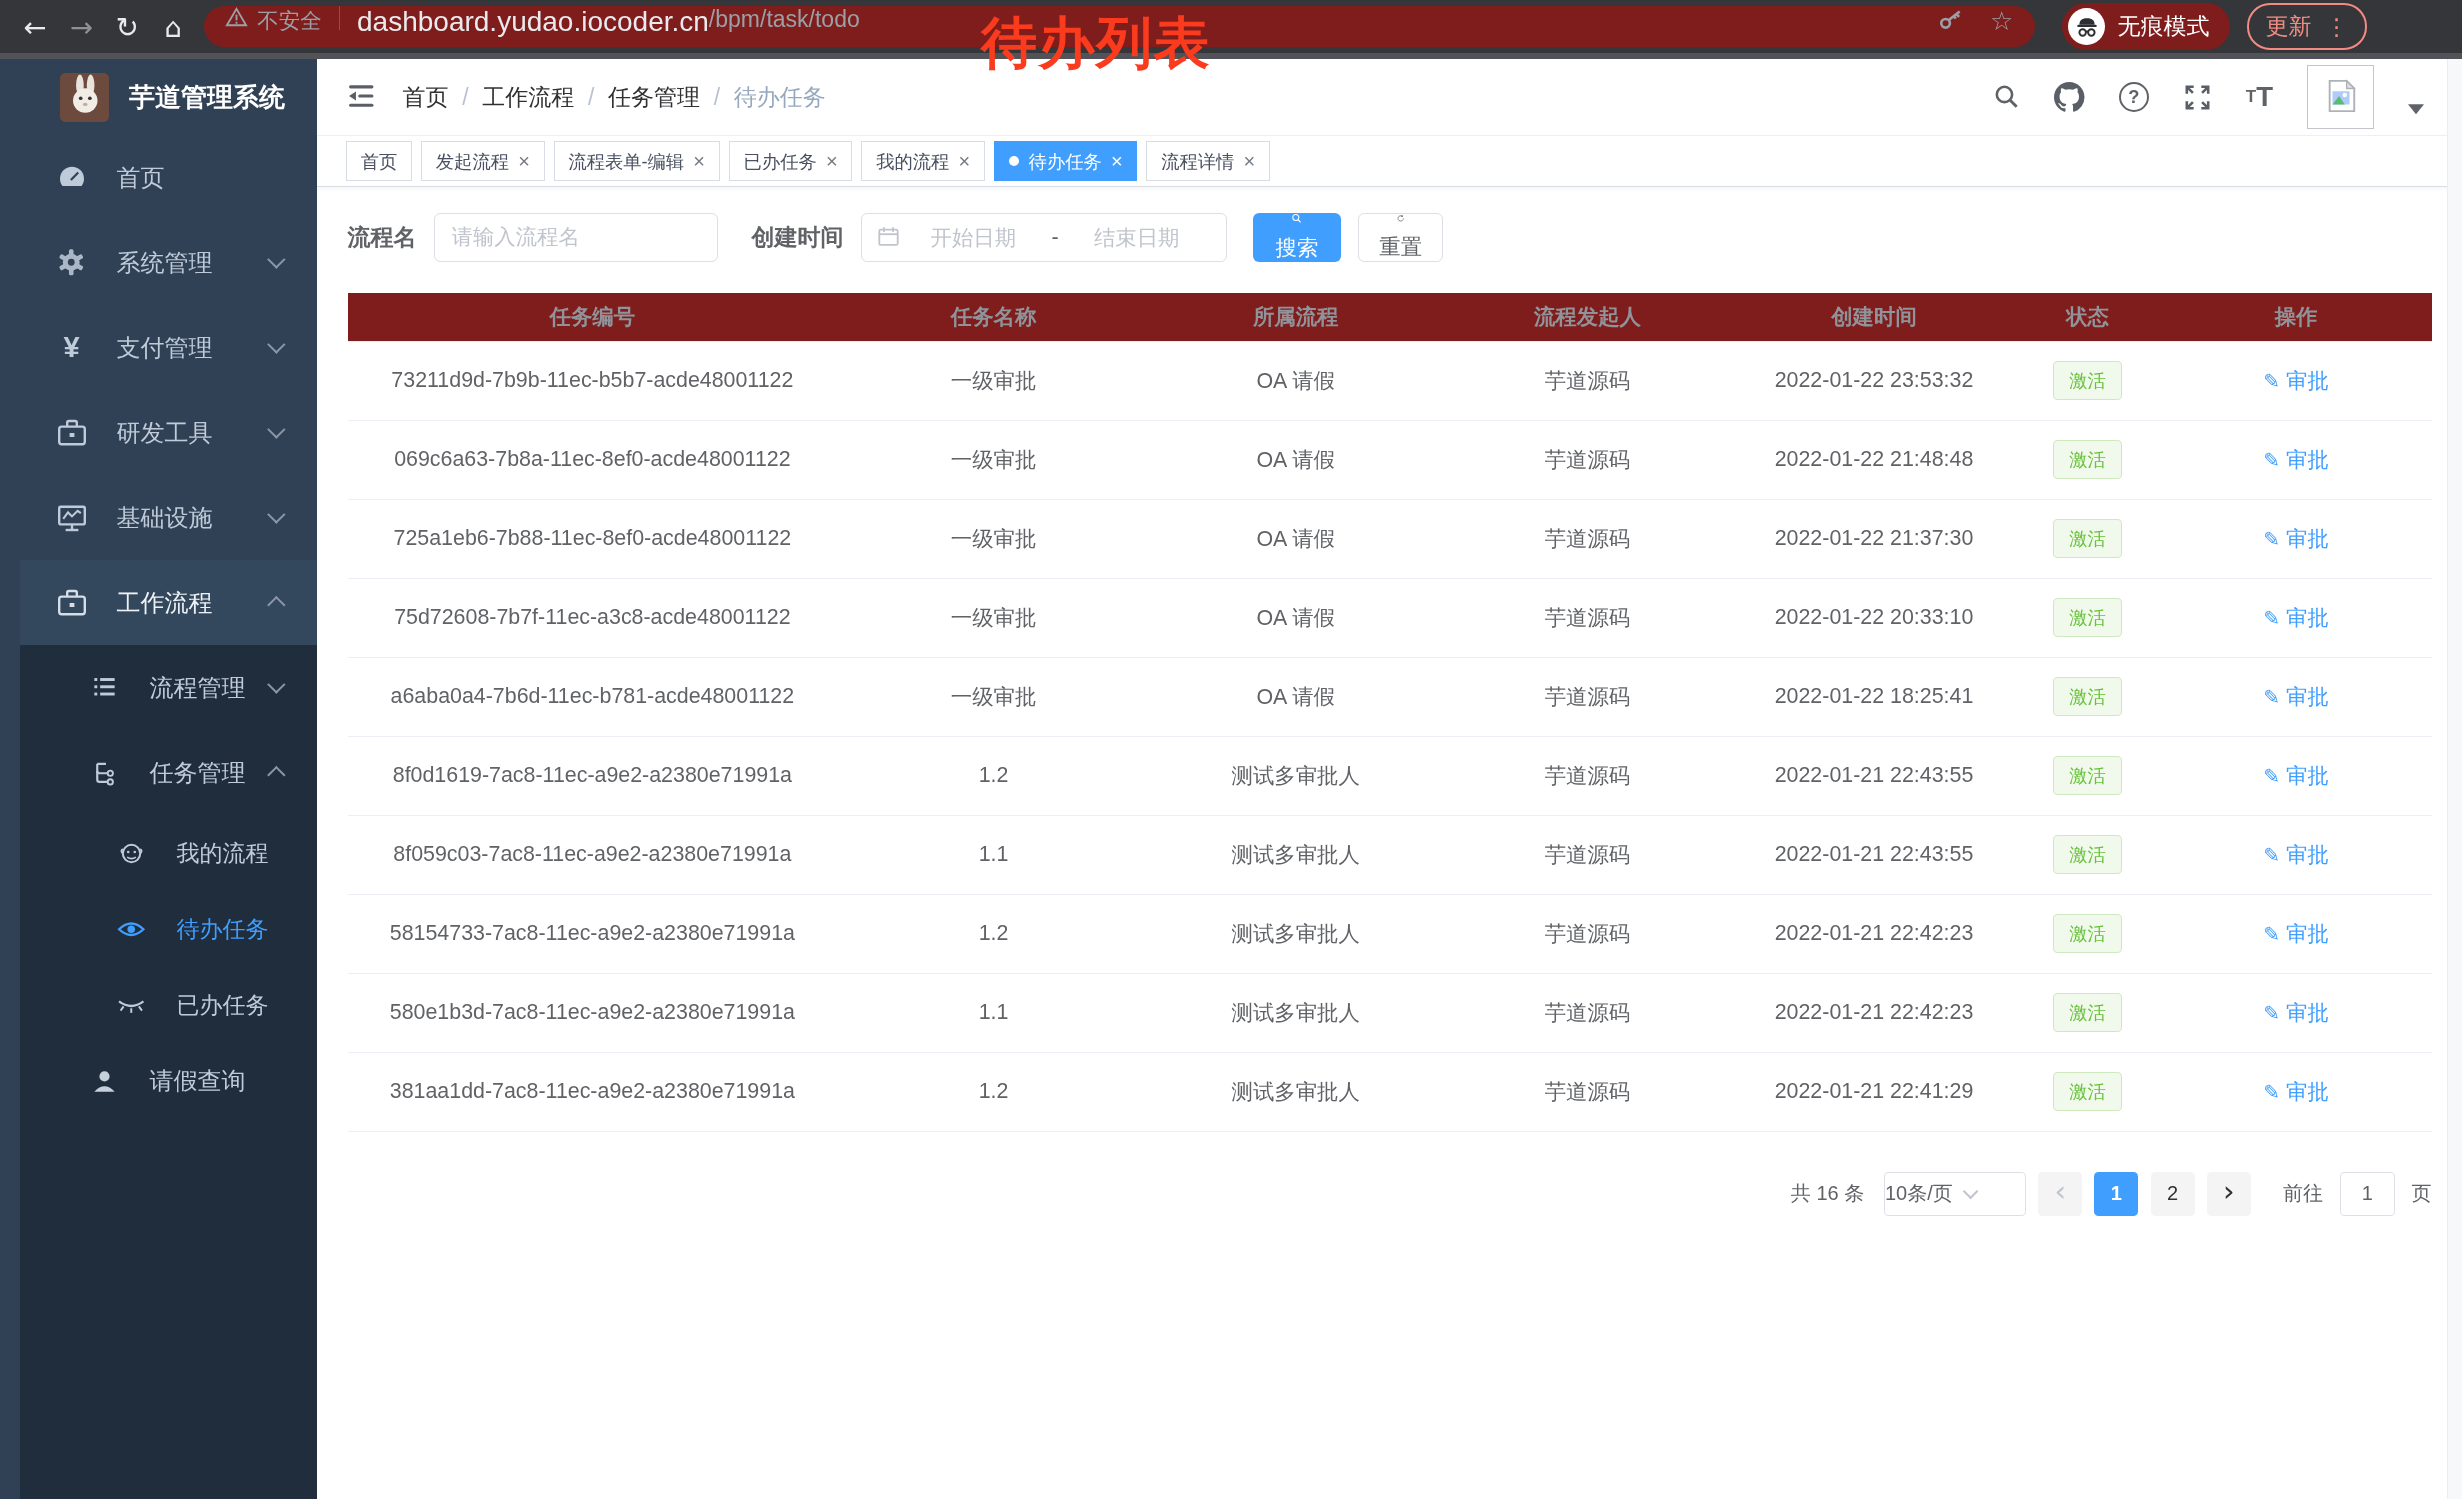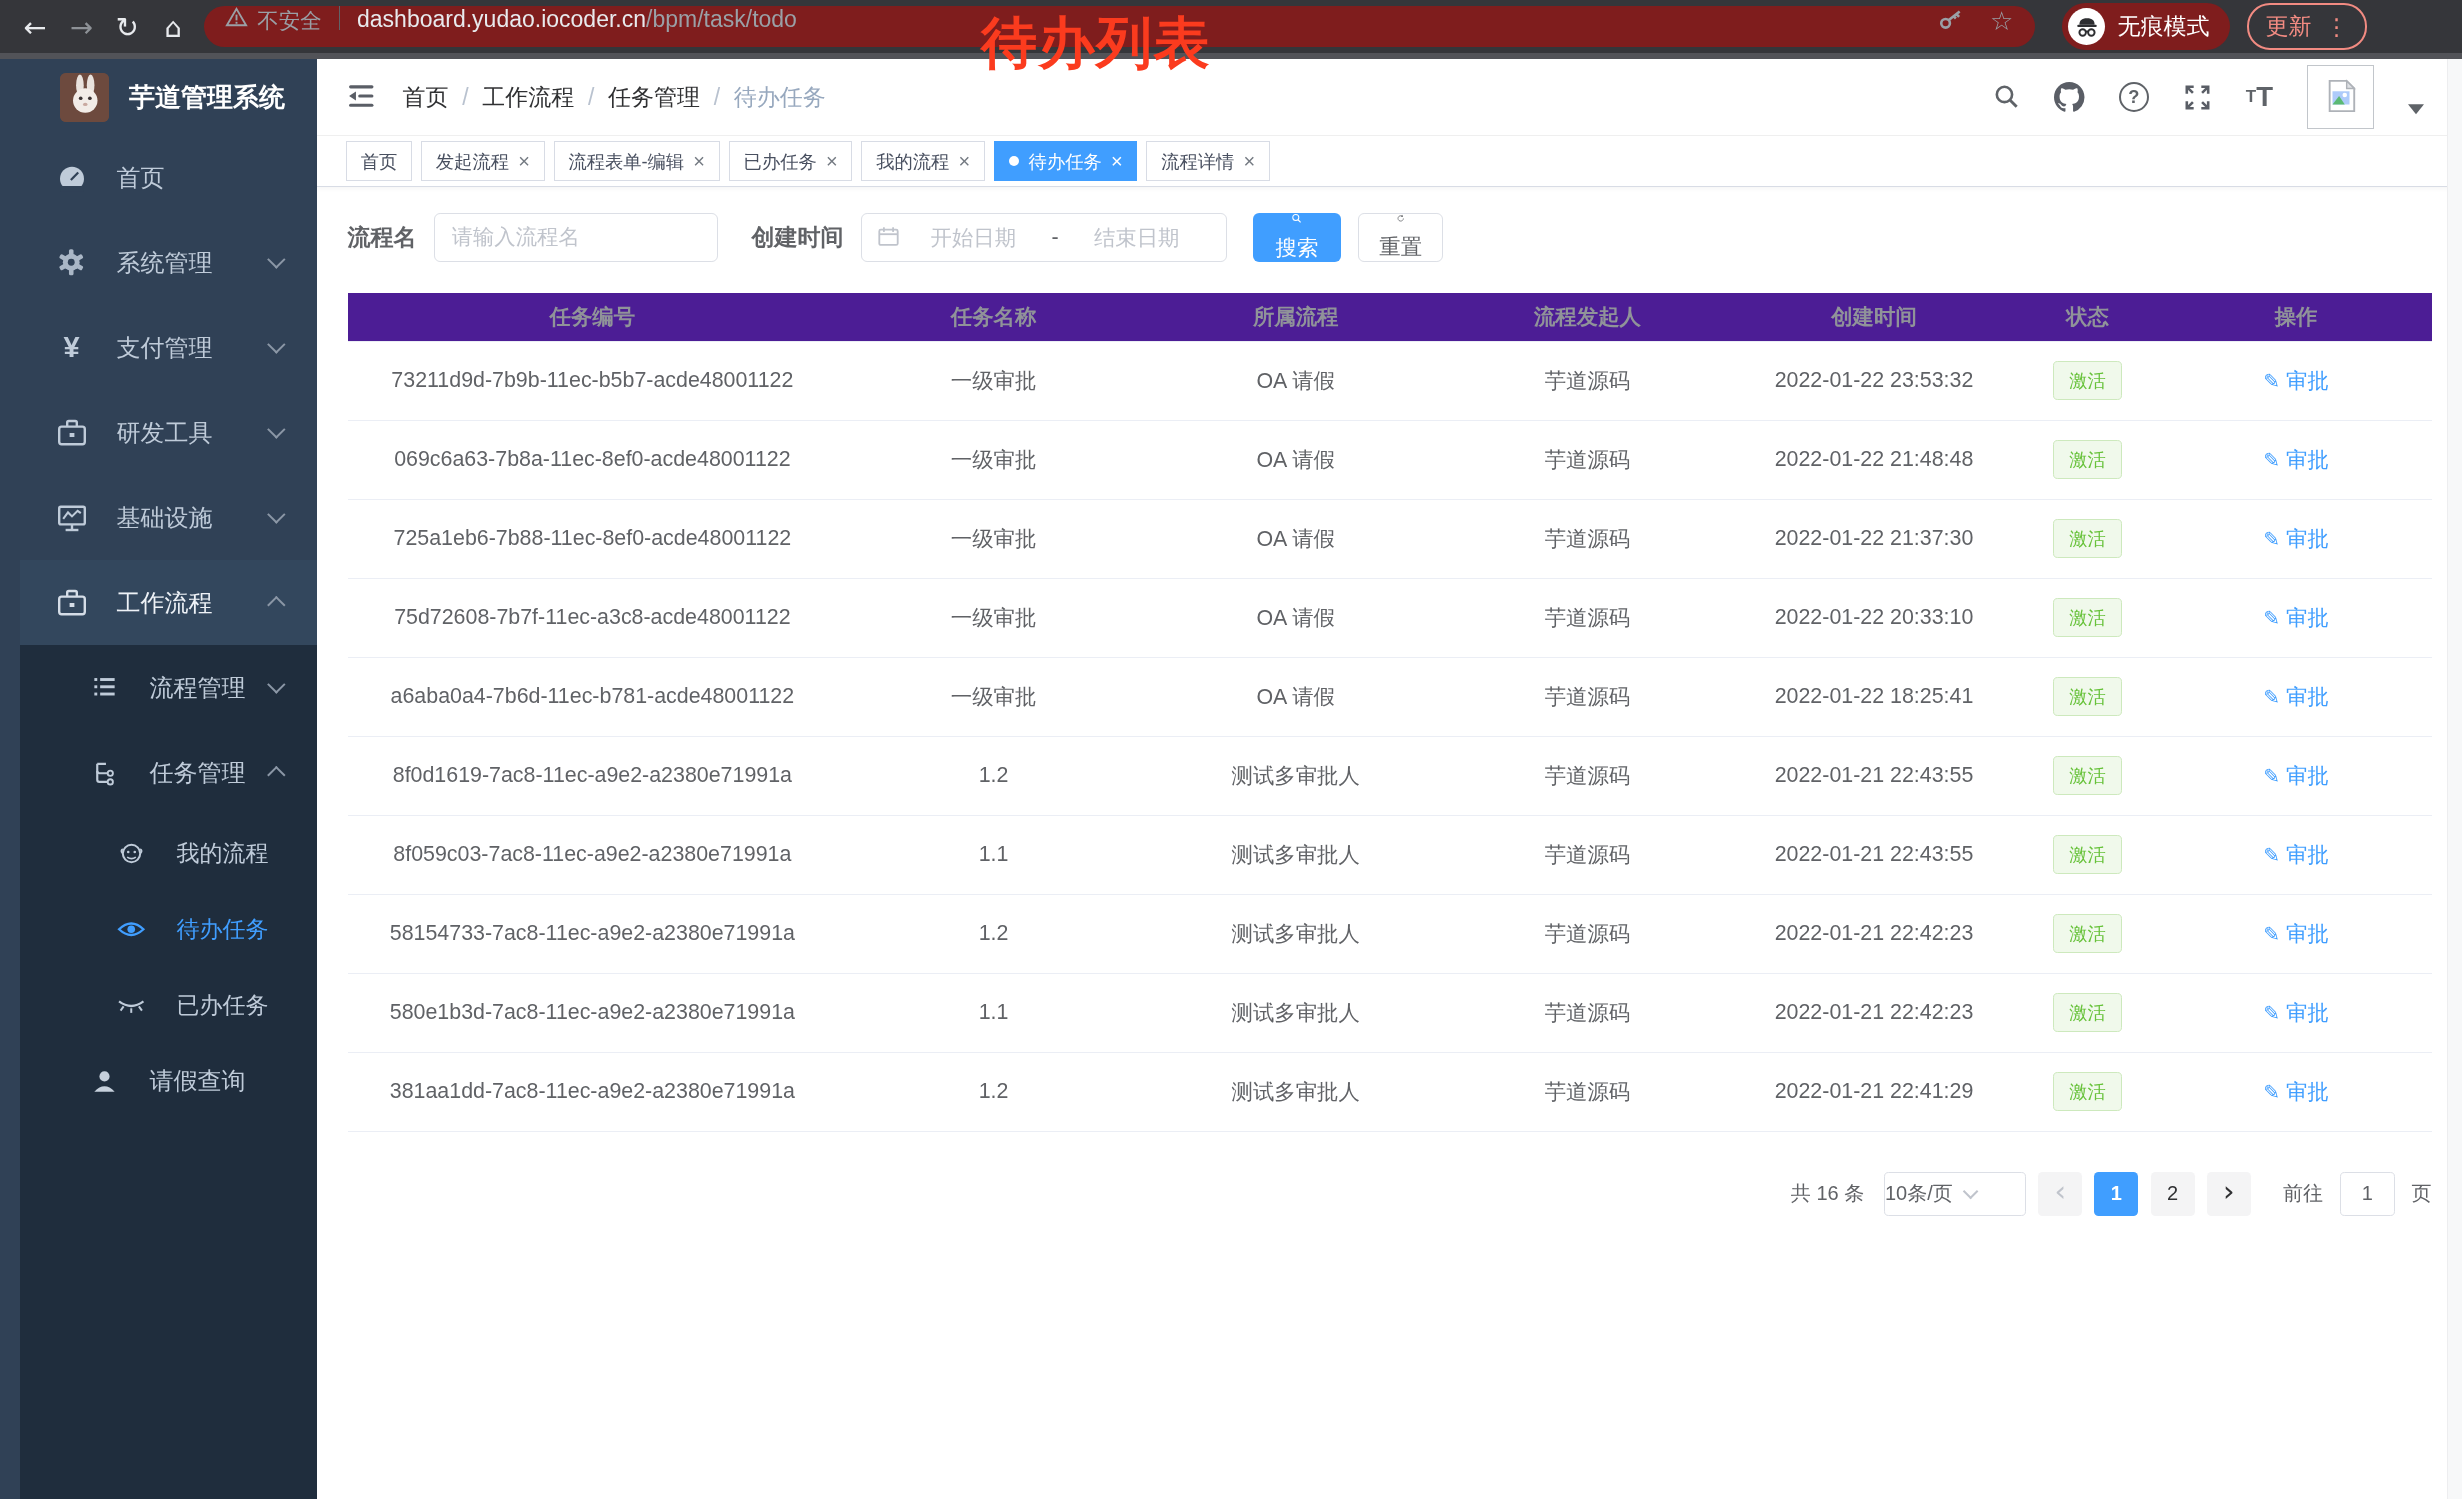--- a/index.html
+++ b/index.html
@@ -8,21 +8,21 @@
   .glyph{font-family:"DejaVu Sans",sans-serif;}
 
   
   .browser{height:53px;background:#35363a;display:flex;align-items:center;padding:0 12.2px;box-sizing:border-box;}
   .nav-ic{width:46px;text-align:center;font-size:27.5px;color:#e8eaed;cursor:pointer;flex:0 0 auto;}
   .nav-ic.fwd{color:#8d9196;}
   .omnibox{width:1831px;height:41px;background:#7f1d1d;border-radius:20.6px;display:flex;
            padding:0 21.4px;box-sizing:border-box;margin-left:7.6px;flex:0 0 auto;}
   .sec-label{font-size:21.4px;color:#9aa0a6;margin-left:9.2px;}
   .omni-div{width:1.5px;height:24.4px;background:#5f6368;margin:0 17px;}
-  .host{font-size:23px;color:#e8eaed;}
+  .host{font-size:28px;color:#e8eaed;}
   .path{font-size:23px;color:#9aa0a6;}
   .omni-sp{flex:1;}
   .star{font-size:26px;color:#9aa0a6;margin-left:26px;}
   .incog{display:flex;align-items:center;background:#7f1d1d;height:47px;border-radius:24px;
          padding:0 20px 0 6.1px;margin-left:27.5px;flex:0 0 auto;}
   .incog-circle{width:37px;height:37px;border-radius:50%;background:#fff;display:flex;align-items:center;justify-content:center;}
   .incog-label{color:#fff;font-size:23px;margin-left:12.2px;}
   .update-btn{margin-left:17px;height:43px;border:2.3px solid #f28b82;border-radius:23px;display:flex;
               align-items:center;padding:0 17px;color:#f28b82;font-size:23px;flex:0 0 auto;cursor:pointer;}
   .update-dots{font-size:23px;margin-left:13.7px;}
@@ -82,21 +82,21 @@
   .inp::placeholder{color:#c0c4cc;}
   .dateinp{width:366px;height:49px;border:1.5px solid #dcdfe6;border-radius:6.1px;box-sizing:border-box;margin-left:17px;
            display:flex;align-items:center;padding:0 15.3px;cursor:pointer;}
   .ph{color:#c0c4cc;font-size:21.4px;flex:1;text-align:center;white-space:nowrap;}
   .rsep{color:#606266;font-size:21.4px;padding:0 4.6px;}
   .btn{height:49px;border-radius:6.1px;display:flex;align-items:center;font-size:21.4px;cursor:pointer;box-sizing:border-box;flex-direction:column;}
   .btn-search{margin-left:26px;background:#409eff;color:#fff;padding:0 23px;gap:9.2px;}
   .btn-reset{margin-left:17px;background:#fff;border:1.5px solid #dcdfe6;color:#606266;padding:0 20px;gap:9.2px;}
 
   table{width:100%;border-collapse:collapse;table-layout:fixed;}
-  thead th{background:#4c1d95;height:46px;font-size:21.4px;color:#909399;font-weight:600;border-bottom:1.5px solid #ebeef5;}
+  thead th{background:#7f1d1d;height:46px;font-size:21.4px;color:#909399;font-weight:600;border-bottom:1.5px solid #ebeef5;}
   tbody td{height:76px;text-align:center;font-size:21.4px;color:#606266;border-bottom:1.5px solid #ebeef5;
            white-space:nowrap;overflow:hidden;}
   .status-tag{display:inline-block;padding:6.1px 15.3px;background:#f0f9eb;border:1.5px solid #cde9bd;color:#67c23a;
               border-radius:4.6px;font-size:18.3px;}
   .approve{color:#409eff;cursor:pointer;display:inline-flex;align-items:center;gap:6.1px;}
   .pencil{font-family:"DejaVu Sans",sans-serif;font-size:20px;}
 
   .pager{display:flex;align-items:center;justify-content:flex-end;gap:12.2px;margin-top:40px;font-size:20px;color:#606266;}
   .psel{width:142px;height:44px;border:1.5px solid #dcdfe6;border-radius:4.6px;display:flex;align-items:center;
         gap:12.2px;box-sizing:border-box;cursor:pointer;margin-left:7.6px;}

